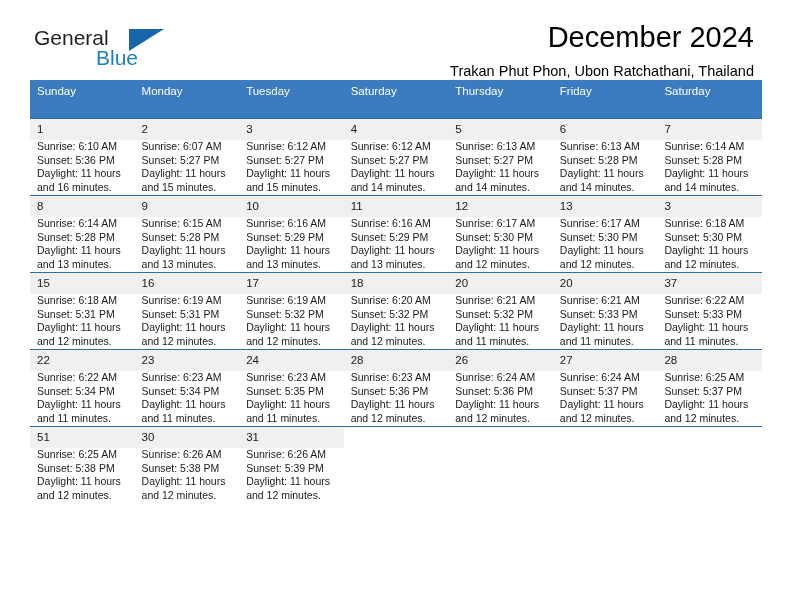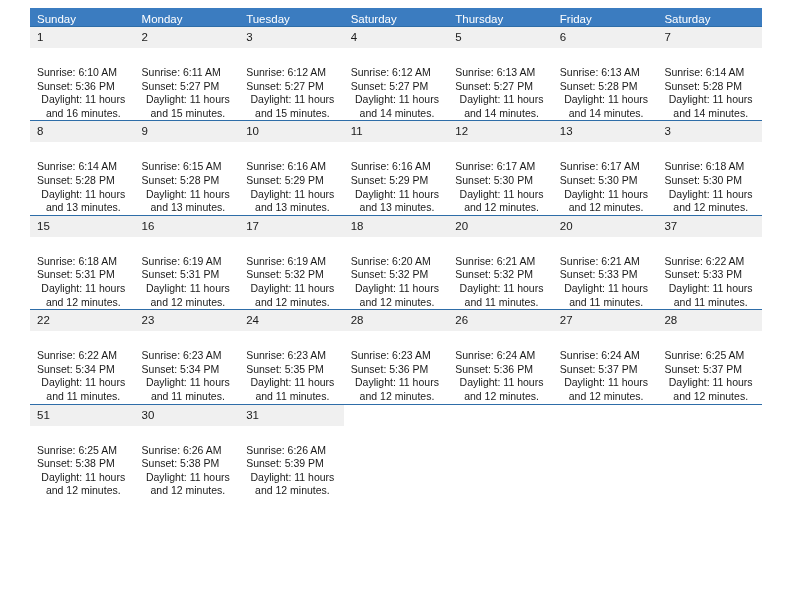--- a/index.html
+++ b/index.html
@@ -88,21 +88,21 @@
     border-collapse: collapse;
     table-layout: fixed;
     margin-top: 8px;
   }
   .calendar th {
     background: #3b7cc0;
     color: #ffffff;
     font-size: 11.5px;
     font-weight: normal;
     text-align: left;
-    padding: 4px 0 0 7px;
+    padding: 4px 0 20px 7px;
     height: 14px;
     border: none;
   }
   .calendar td {
     vertical-align: top;
     padding: 0;
     border: none;
     height: 76px;
     border-top: 1.4px solid #2e6da8;
     background: #ffffff;
@@ -113,34 +113,45 @@
     color: #1a1a1a;
     padding: 4px 0 4px 7px;
     line-height: 13px;
     height: 13px;
   }
   .daynum.empty {
     background: #ffffff;
     color: transparent;
   }
   .detail {
-    padding: 8px 5px 0 7px;
+    padding: 0 5px 0 7px;
     font-size: 10.5px;
     line-height: 13.6px;
     color: #1a1a1a;
-    margin-top: 10px;
   }
   .detail div { white-space: nowrap; }
-  .detail .wrap { white-space: normal; text-align: center; }
+  .detail .wrap { white-space: normal; }
 </style>
 </head>
 <body>
 
 <div class="page">
 
+  <div class="masthead">
+    <div class="logo">
+      <span class="logo-general">General</span>
+      <span class="logo-tri"></span>
+      <span class="logo-blue">Blue</span>
+    </div>
+
+    <div class="title-block">
+      <div class="cal-title">December 2024</div>
+      <div class="cal-subtitle">Trakan Phut Phon, Ubon Ratchathani, Thailand</div>
+    </div>
+  </div>
 
   <table class="calendar">
     <thead>
       <tr>
         <th>Sunday</th>
         <th>Monday</th>
         <th>Tuesday</th>
         <th>Saturday</th>
         <th>Thursday</th>
         <th>Friday</th>
@@ -153,21 +164,21 @@
             <div class="daynum">1</div>
             <div class="detail">
               <div>Sunrise: 6:10 AM</div>
               <div>Sunset: 5:36 PM</div>
               <div class="wrap">Daylight: 11 hours and 16 minutes.</div>
             </div>
           </td>
           <td>
             <div class="daynum">2</div>
             <div class="detail">
-              <div>Sunrise: 6:11 AM</div>
+              <div>Sunrise: 6:07 AM</div>
               <div>Sunset: 5:27 PM</div>
               <div class="wrap">Daylight: 11 hours and 15 minutes.</div>
             </div>
           </td>
           <td>
             <div class="daynum">3</div>
             <div class="detail">
               <div>Sunrise: 6:12 AM</div>
               <div>Sunset: 5:27 PM</div>
               <div class="wrap">Daylight: 11 hours and 15 minutes.</div>

